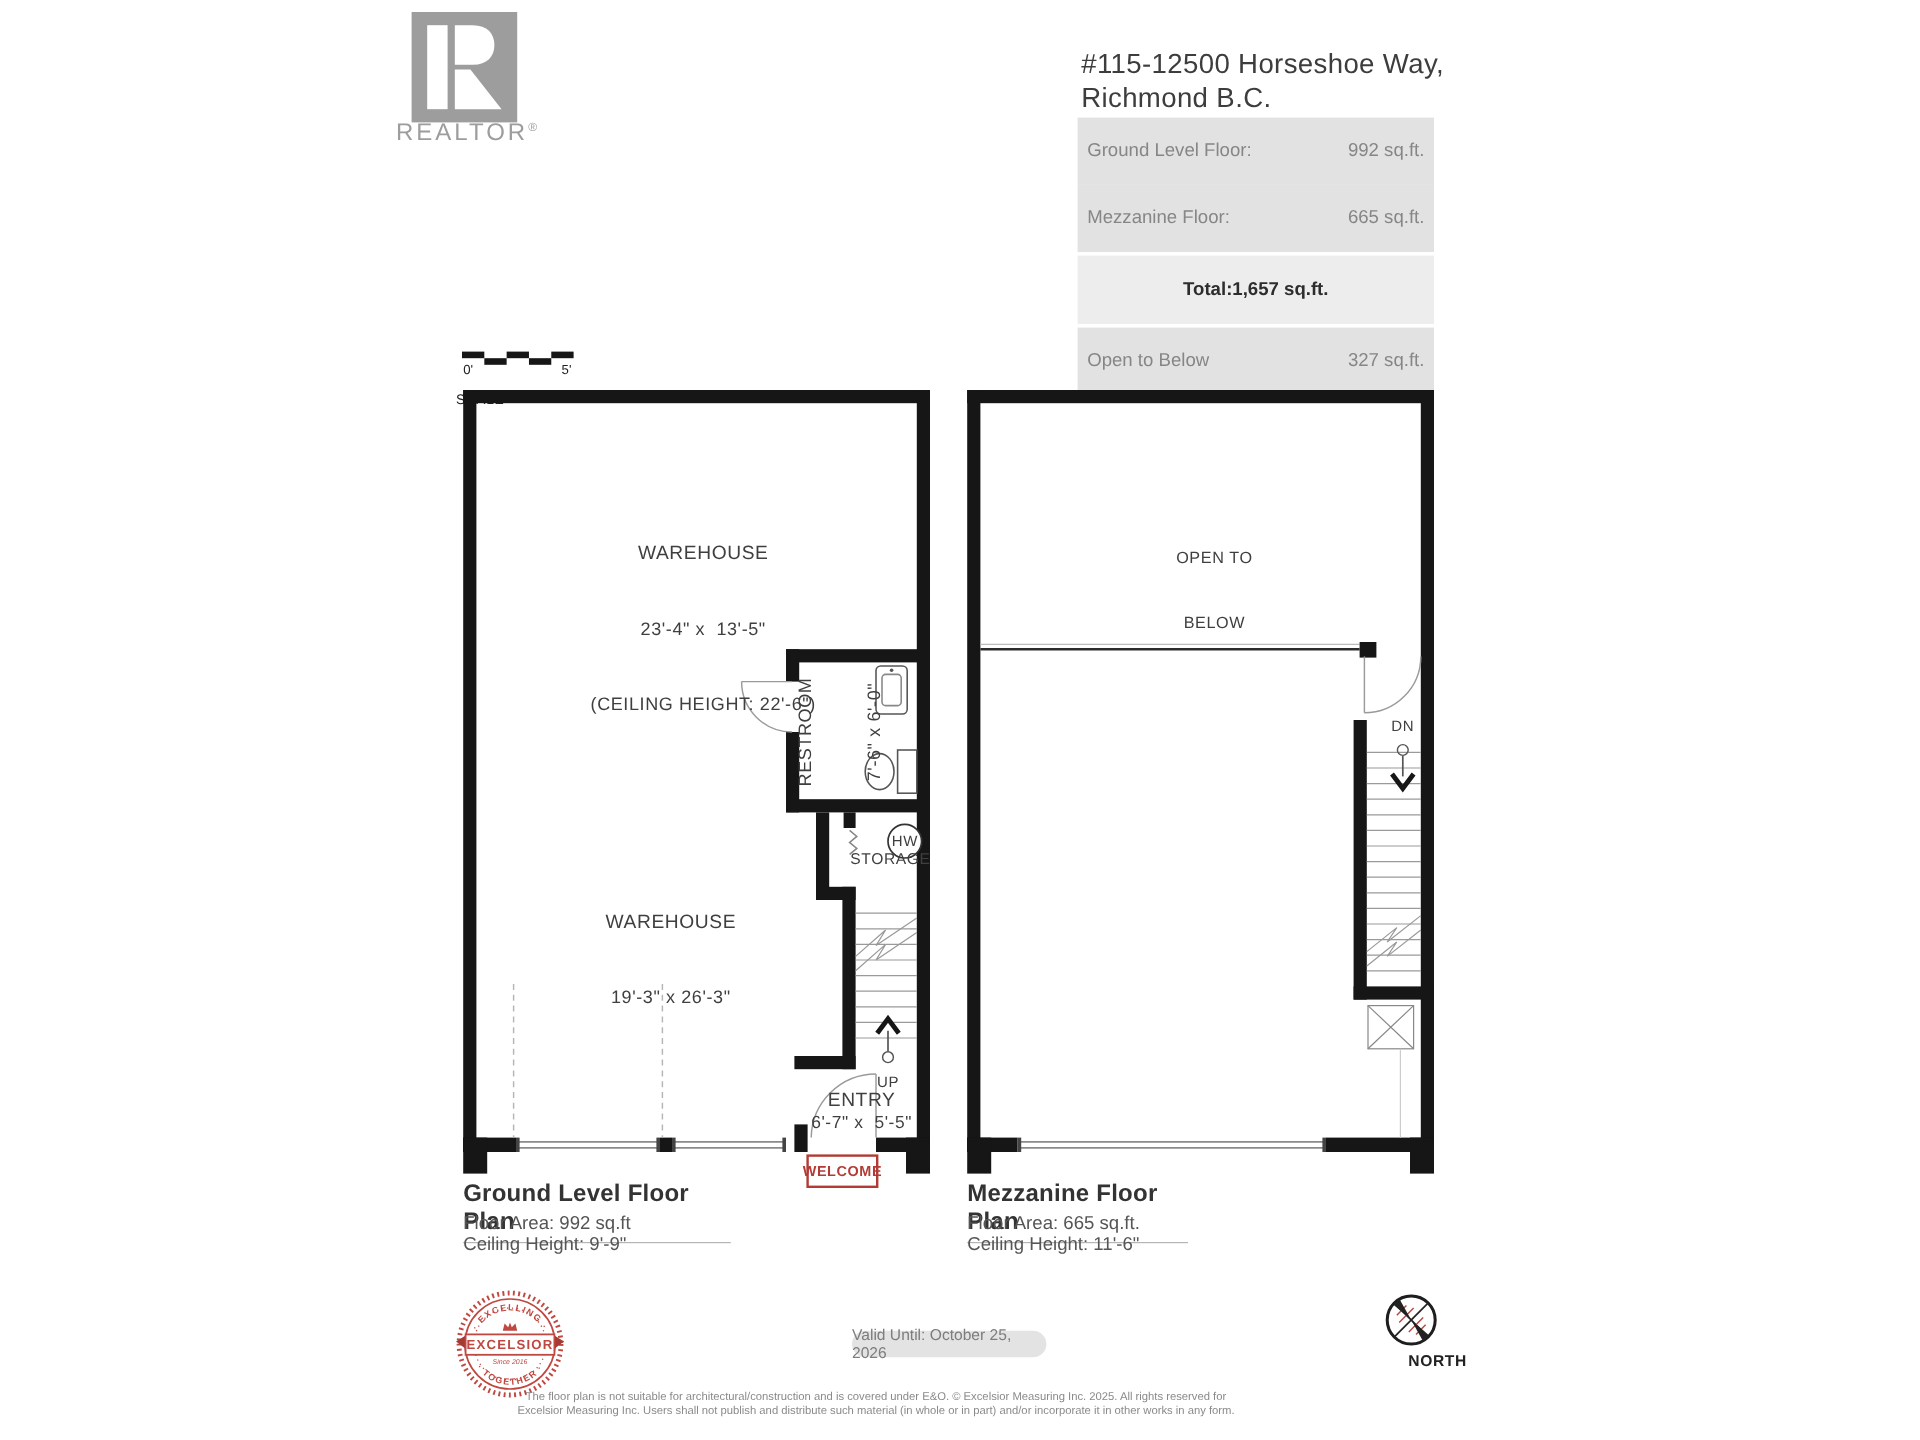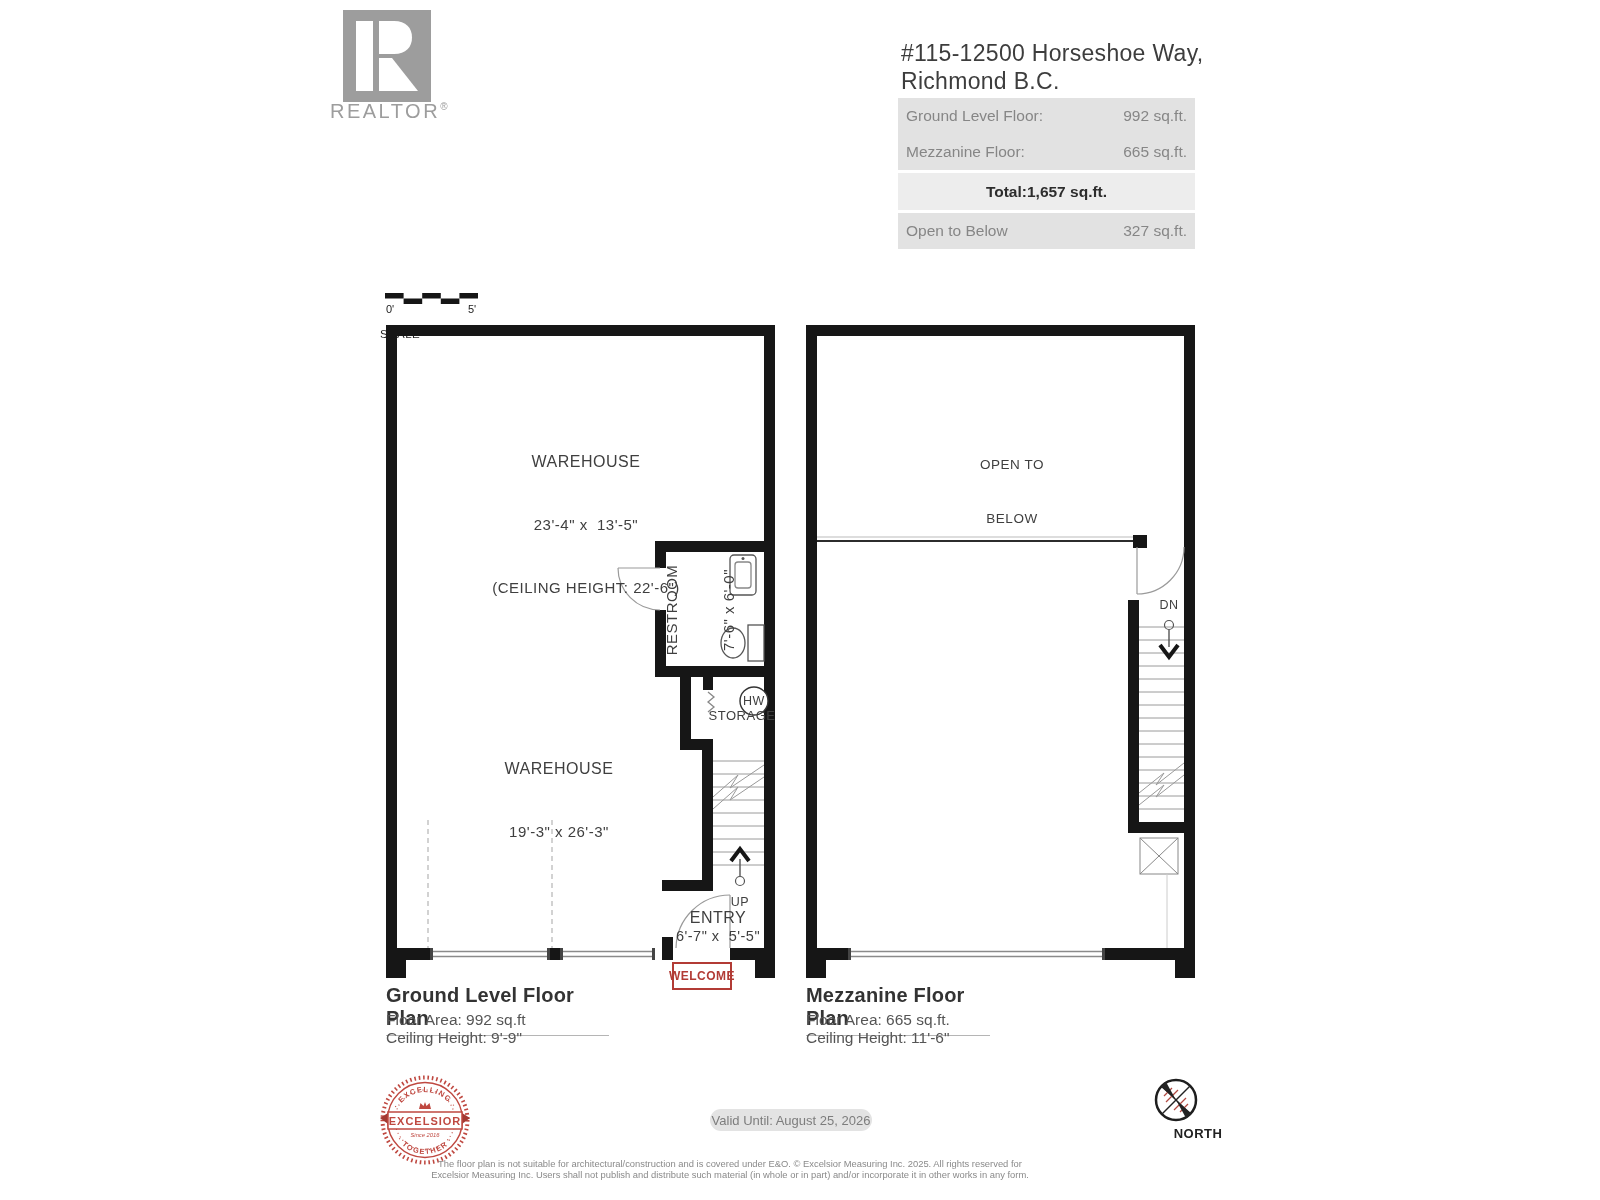--- a/index.html
+++ b/index.html
@@ -3,21 +3,21 @@
 <meta charset="utf-8">
 <style>
   html,body{margin:0;padding:0;background:#fff;}
   .page{position:relative;width:1600px;height:1200px;background:#fff;overflow:hidden;
         font-family:"Liberation Sans", sans-serif;color:#3f3f3f;}
   .abs{position:absolute;}
   .ctr{transform:translateX(-50%);text-align:center;white-space:pre;}
   .plan-text{color:#3f3f3f;letter-spacing:.5px;}
   .addr{font-size:23px;color:#3d3d3d;letter-spacing:.3px;}
   .arearow{display:flex;justify-content:space-between;align-items:center;
-           padding:8px 8px;font-size:15.5px;color:#868686;}
+           padding:18px 8px;font-size:15.5px;color:#868686;}
   .arearow.total{color:#2d2d2d;font-weight:bold;}
   .plan-title{font-size:20px;color:#333;font-weight:600;letter-spacing:.2px;
               padding-bottom:5px;border-bottom:1px solid #b5b5b5;}
   .plan-sub{font-size:15.5px;color:#555;}
   .welcome-mat{border:2px solid #b23b35;background:#fff;color:#b23b35;
                font-weight:bold;font-size:12px;letter-spacing:.5px;
                display:flex;align-items:center;justify-content:center;}
   .pill{background:#e3e3e3;border-radius:12px;color:#7d7d7d;font-size:13px;
         display:flex;align-items:center;justify-content:center;}
   .disclaimer{font-size:9.4px;color:#8a8a8a;text-align:center;line-height:11px;margin-top:16px;}
@@ -261,21 +261,21 @@
     </text>
     <path d="M41,36 h12 l-1.5,-6 l-3,3 l-1.5,-4 l-1.5,4 l-3,-3 z" fill="#bf4840"></path>
     <polygon points="10,40 2,45 10,51" fill="#a33a33"></polygon>
     <polygon points="84,40 92,45 84,51" fill="#a33a33"></polygon>
     <rect x="10" y="39" width="74" height="17" fill="#fff" stroke="#bf4840" stroke-width="1.5"></rect>
     <text x="47" y="51.5" font-size="11" font-weight="bold" fill="#bf4840" text-anchor="middle" letter-spacing="1">EXCELSIOR</text>
     <text x="47" y="64" font-size="5.8" font-style="italic" fill="#bf4840" text-anchor="middle">Since 2016</text>
   </svg>
 
   <div class="abs pill" style="left:710px;top:1109px;width:162px;height:22px;">
-    <span>Valid Until: August 25, 2026</span>
+    <span>Valid Until: October 25, 2026</span>
   </div>
 
   <div class="abs disclaimer" style="left:380px;top:1142px;width:700px;">
     <div>The floor plan is not suitable for architectural/construction and is covered under E&amp;O. © Excelsior Measuring Inc. 2025. All rights reserved for</div>
     <div>Excelsior Measuring Inc. Users shall not publish and distribute such material (in whole or in part) and/or incorporate it in other works in any form.</div>
   </div>
 
   <svg class="abs" style="left:1153px;top:1077px;" width="46" height="46" viewBox="0 0 46 46">
     <circle cx="23" cy="23" r="20" fill="#fff" stroke="#1e1e1e" stroke-width="2.5"></circle>
     <line x1="9" y1="9" x2="37" y2="37" stroke="#222" stroke-width="1.4"></line>

